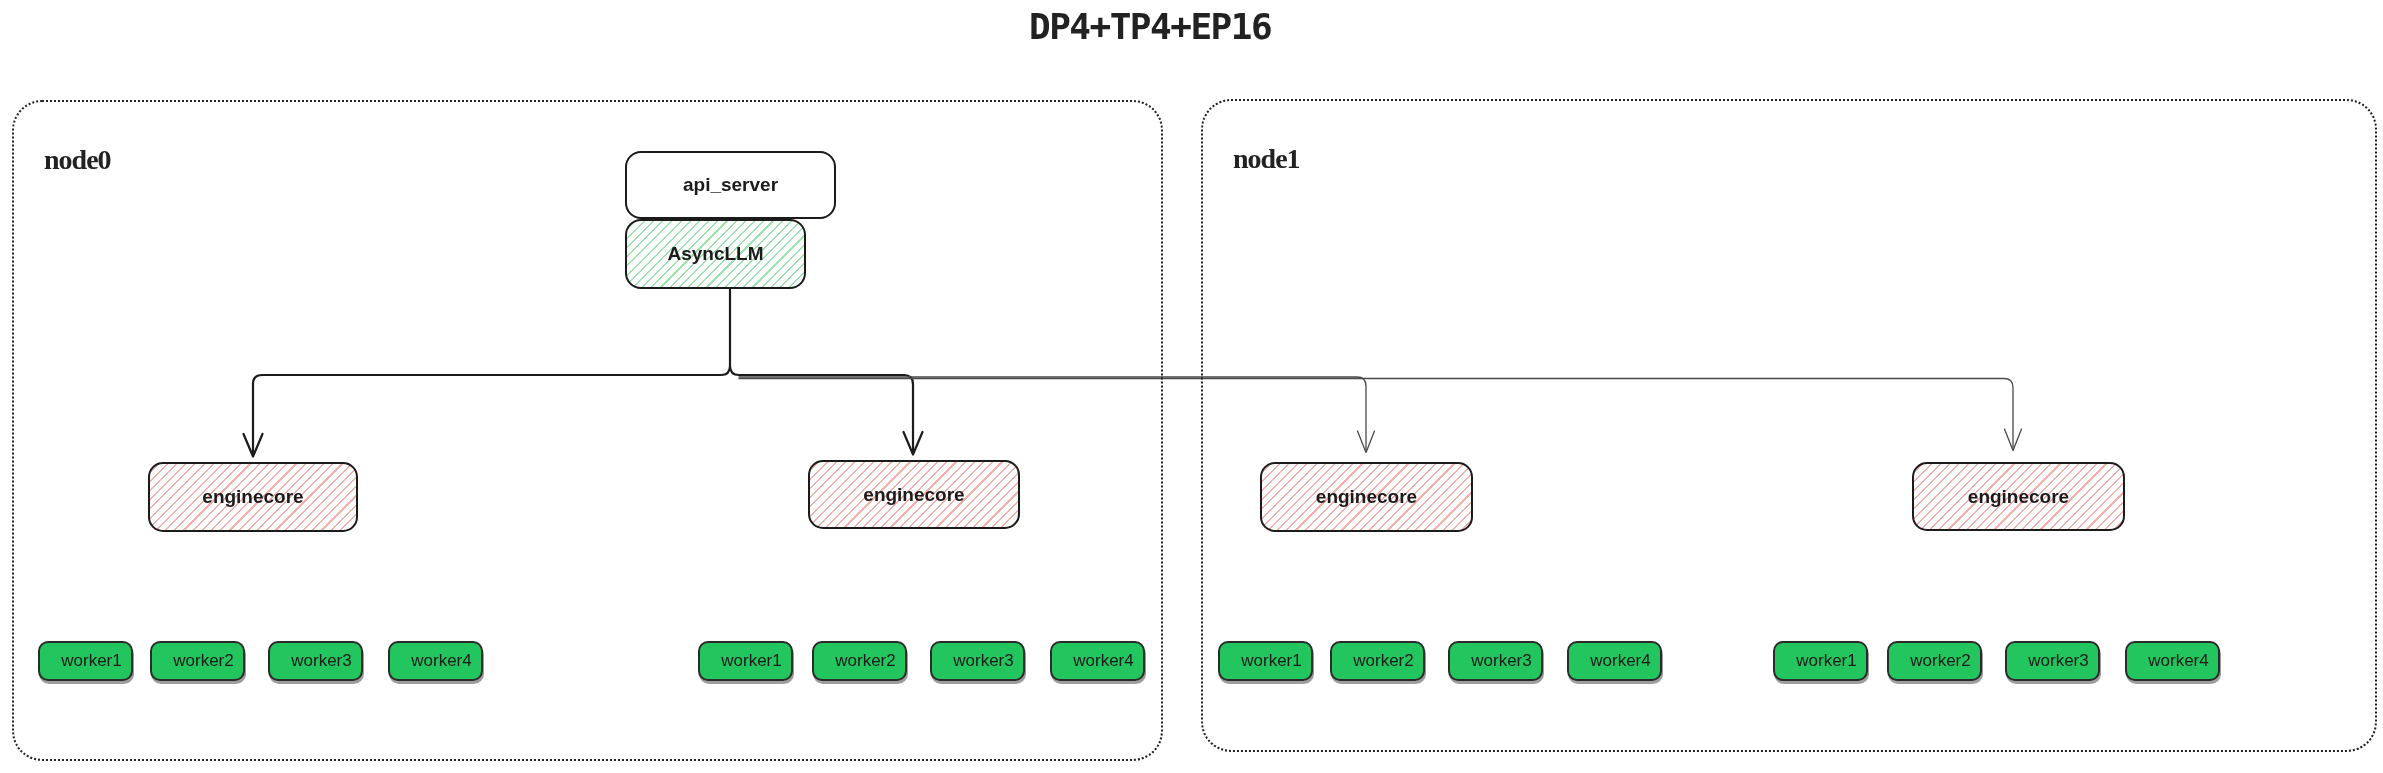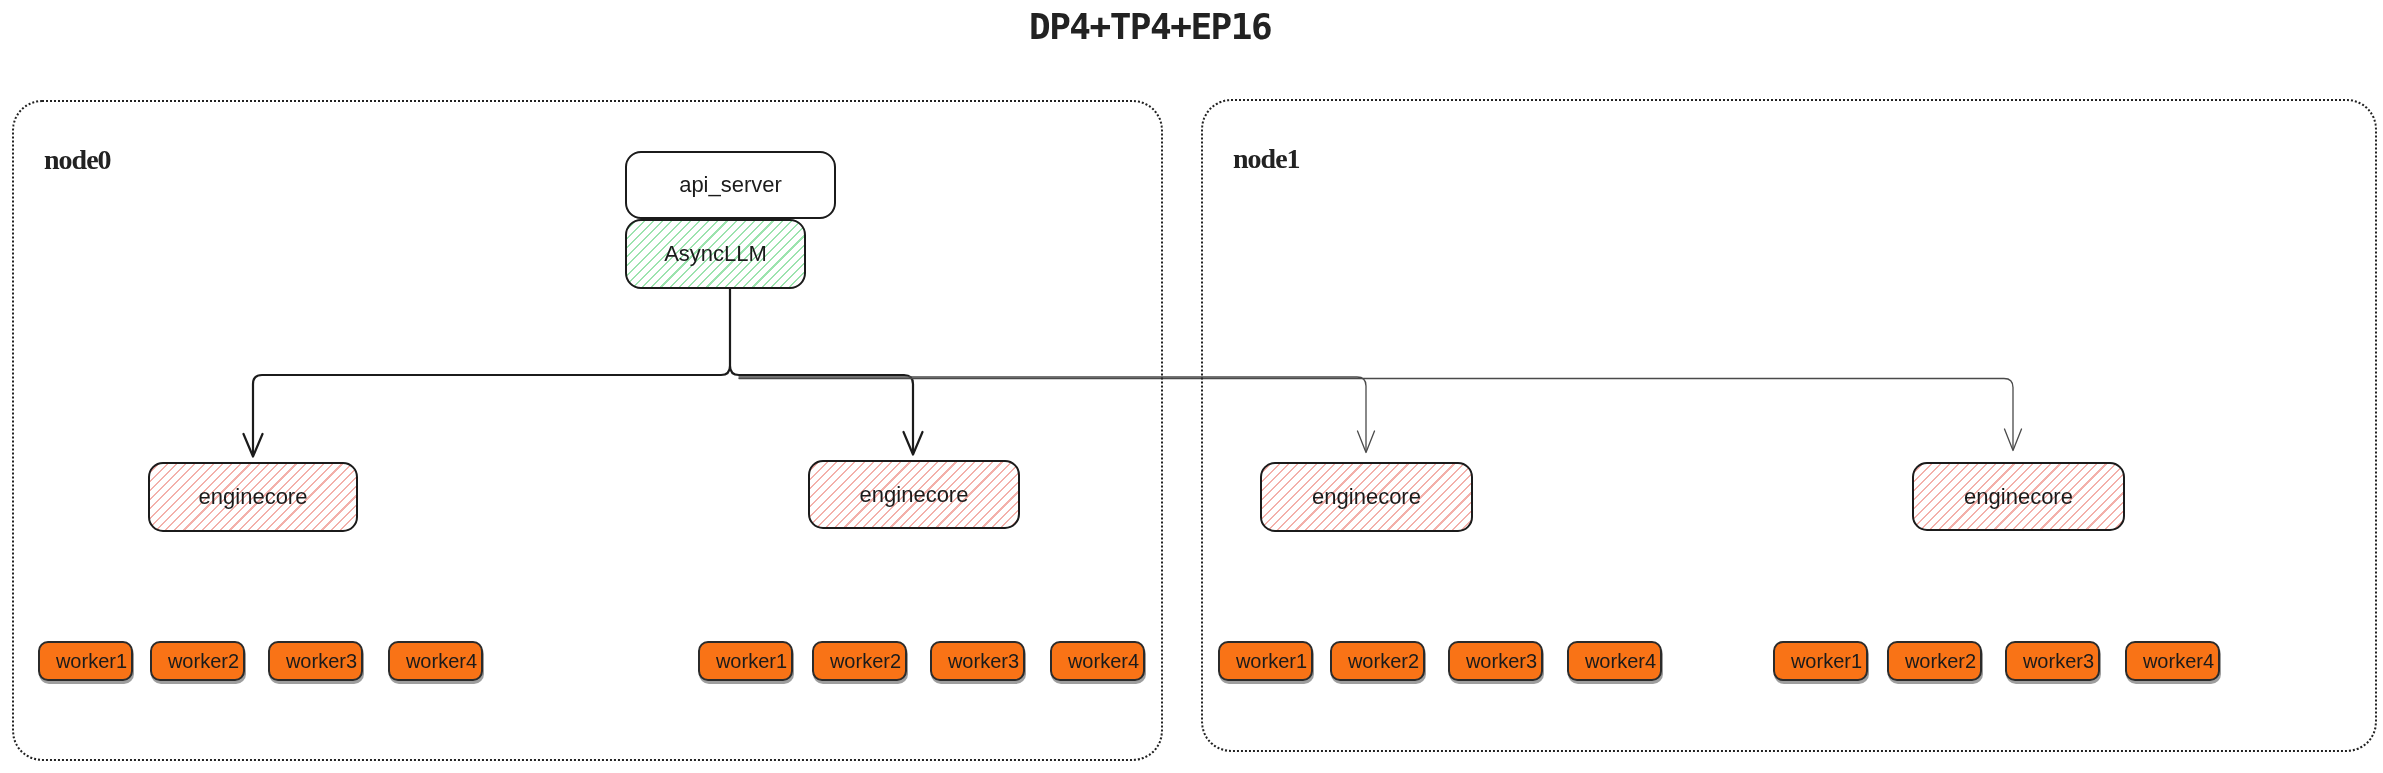--- a/index.html
+++ b/index.html
@@ -49,23 +49,24 @@
   }
   .box {
     position: absolute;
     box-sizing: border-box;
     border: 2px solid #1b1b1b;
     border-radius: 16px;
     background: #ffffff;
     display: flex;
     align-items: center;
     justify-content: center;
-    font-size: 22px;
+    font-size: 19px;
     color: #1b1b1b;
     white-space: nowrap;
+    font-weight: bold;
   }
   .hatch-green {
     background: repeating-linear-gradient(
       135deg,
       #ffffff 0px, #ffffff 5px,
       #9ce3ae 5px, #9ce3ae 6.5px
     );
   }
   .hatch-pink {
     background: repeating-linear-gradient(
@@ -75,26 +76,26 @@
     );
     border-radius: 15px;
   }
   .worker {
     position: absolute;
     box-sizing: border-box;
     width: 95px;
     height: 40px;
     border: 2px solid #2b2b2b;
     border-radius: 10px;
-    background: #f97316;
+    background: #22c55e;
     box-shadow: 1px 3px 0 #9e9e9e;
     display: flex;
     align-items: center;
     justify-content: center;
-    font-size: 20px;
+    font-size: 17px;
     color: #1b1b1b;
     white-space: nowrap;
     padding-left: 12px;
   }
   .connectors {
     position: absolute;
     left: 0;
     top: 0;
     pointer-events: none;
   }

